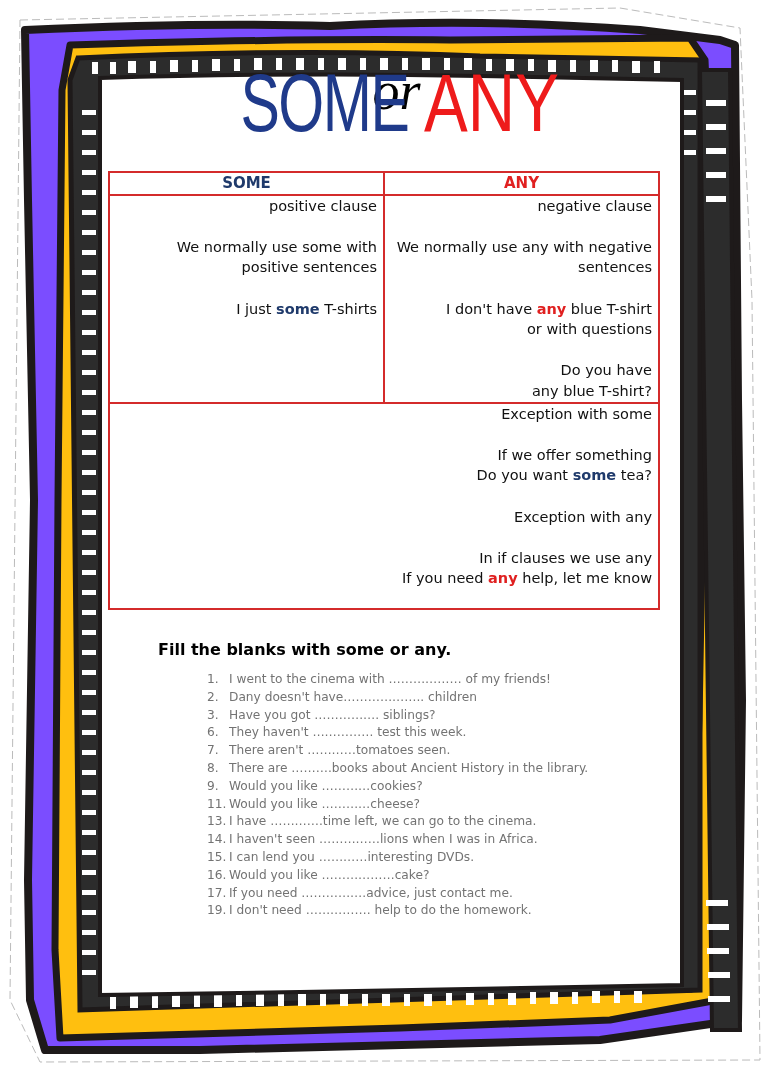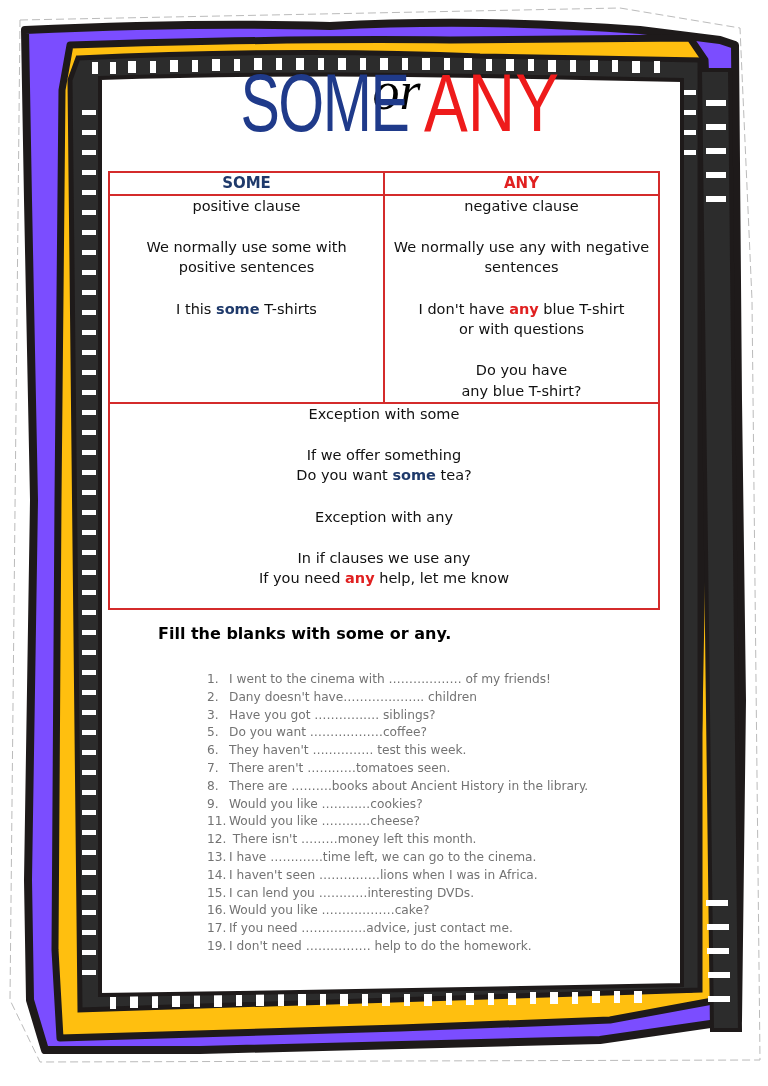--- a/index.html
+++ b/index.html
@@ -41,24 +41,24 @@
       border: 2px solid #d42b2b; text-align: center; vertical-align: top;
       padding: 0 6px; line-height: 20.6px; font-weight: normal;
     }
     table.grammar th { height: 20px; font-weight: bold; font-size: 15px; }
     th.h-some { color: #1f3a6b; width: 50%; }
     th.h-any { color: #e02020; }
     td.cell-some, td.cell-any { height: 206px; }
     td.cell-exc { height: 204px; }
     .hl-some { color: #1f3a6b; font-weight: bold; }
     .hl-any { color: #e02020; font-weight: bold; }
-    .line { display: block; }
+    .line { display: block; text-align: right; }
     .gap { display: block; height: 20.6px; }
     .instr {
-      position: absolute; left: 158px; top: 624px;
+      position: absolute; left: 158px; top: 640px;
       font-family: "DejaVu Sans", sans-serif; font-weight: bold; font-size: 16px; color: #000;
     }
     ol.exercises {
       position: absolute; left: 207px; top: 671px; margin: 0; padding: 0;
       list-style: none; font-family: "DejaVu Sans", sans-serif; font-size: 12.2px; color: #737373;
     }
     ol.exercises li { height: 17.8px; line-height: 17.8px; white-space: nowrap; }
     ol.exercises .num { display: inline-block; min-width: 22px; }
   </style>
 </head>
@@ -212,21 +212,21 @@
         <tr>
       <th class="h-some">SOME</th>
       <th class="h-any">ANY</th>
     </tr>
     <tr>
       <td class="cell-some">
         <span class="line">positive clause</span>
         <span class="gap"></span>
         <span class="line">We normally use some with positive sentences</span>
         <span class="gap"></span>
-        <span class="line"><span>I this </span><span class="hl-some">some</span><span> T-shirts</span></span>
+        <span class="line"><span>I just </span><span class="hl-some">some</span><span> T-shirts</span></span>
       </td>
       <td class="cell-any">
         <span class="line">negative clause</span>
         <span class="gap"></span>
         <span class="line">We normally use any with negative sentences</span>
         <span class="gap"></span>
         <span class="line"><span>I don't have </span><span class="hl-any">any</span><span> blue T-shirt</span></span>
         <span class="line">or  with questions</span>
         <span class="gap"></span>
         <span class="line">Do you have</span>
@@ -248,27 +248,25 @@
     </tr>
   </tbody>
     </table>
 
   <div class="instr">Fill the blanks with some or any.</div>
 
   <ol class="exercises">
     <li><span class="num">1.</span><span>I went to the cinema with ……………… of my friends!</span></li>
     <li><span class="num">2.</span><span>Dany doesn't have……………….. children</span></li>
     <li><span class="num">3.</span><span>Have you got ……………. siblings?</span></li>
-    <li><span class="num">5.</span><span>Do you want ………………coffee?</span></li>
     <li><span class="num">6.</span><span>They haven't ……………    test this week.</span></li>
     <li><span class="num">7.</span><span>There aren't …………tomatoes seen.</span></li>
     <li><span class="num">8.</span><span>There are ……….books about Ancient History in the library.</span></li>
     <li><span class="num">9.</span><span>Would you like …………cookies?</span></li>
     <li><span class="num">11.</span><span>Would you like …………cheese?</span></li>
-    <li><span class="num">12.</span><span> There isn't ………money left this month.</span></li>
     <li><span class="num">13.</span><span>I have ………….time left, we can go to the cinema.</span></li>
     <li><span class="num">14.</span><span>I haven't seen ……………lions when I was in Africa.</span></li>
     <li><span class="num">15.</span><span>I can lend you …………interesting DVDs.</span></li>
     <li><span class="num">16.</span><span>Would you like ………………cake?</span></li>
     <li><span class="num">17.</span><span>If you need …………….advice, just contact me.</span></li>
     <li><span class="num">19.</span><span>I don't need ……………. help to do the homework.</span></li>
   </ol>
 </div>
 
 </body></html>

